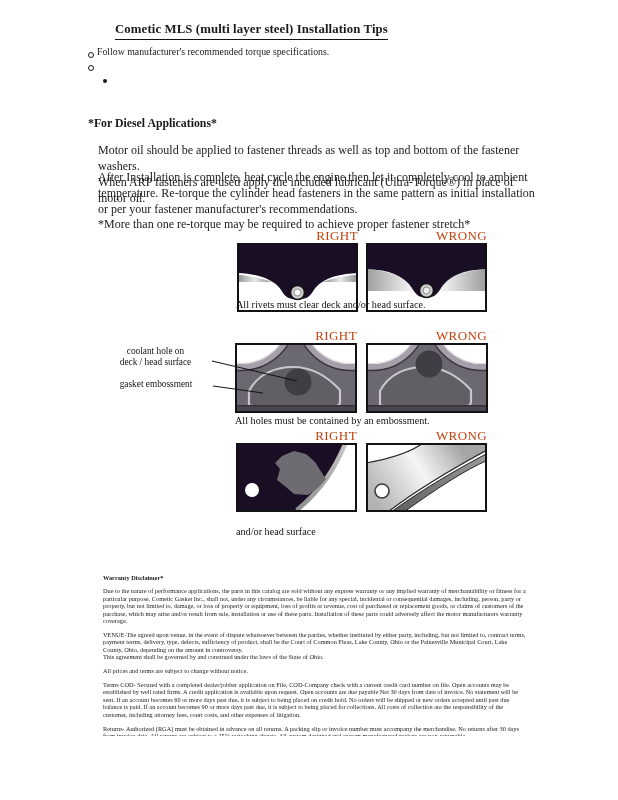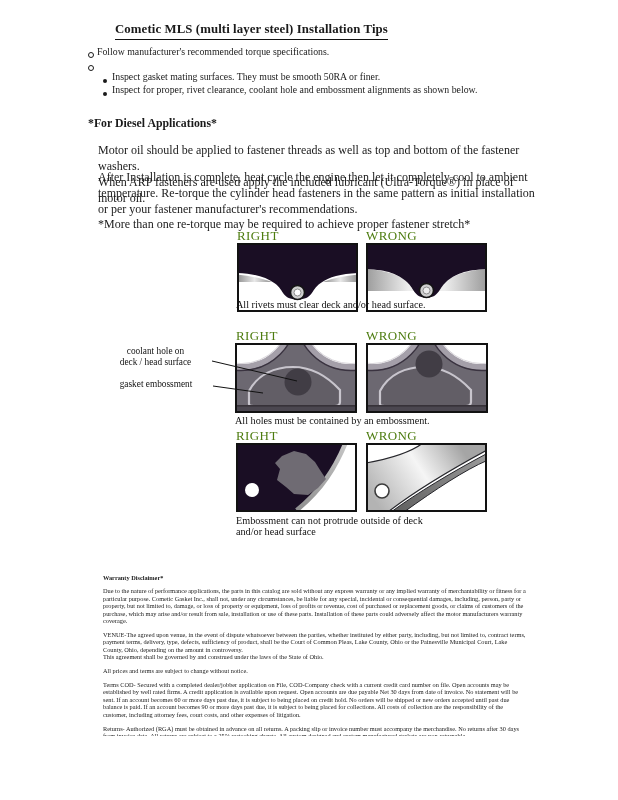--- a/index.html
+++ b/index.html
@@ -9,21 +9,21 @@
          letter-spacing:0.1px;border-bottom:1.6px solid #111;padding-bottom:2px;display:inline-block;}
   .bullets{position:absolute;left:88px;top:46px;width:450px;font-size:9.8px;line-height:12.6px;}
   .b{display:flex;align-items:center;}
   .b .mk{flex:0 0 9px;position:relative;top:3.2px;}
   .ring{display:inline-block;width:4px;height:4px;border:1px solid #1a1a1a;border-radius:50%;}
   .dot{display:inline-block;width:4px;height:4px;background:#1a1a1a;border-radius:50%;}
   .b.sub{margin-left:15px;}
   .h2{position:absolute;left:88px;top:116px;margin:0;font-size:11.8px;font-weight:bold;}
   .body{position:absolute;left:88px;margin:10px;width:446px;font-size:12px;line-height:16px;}
   .pre{white-space:pre-line;}
-  .dlabel{position:absolute;width:121px;text-align:left;font-size:13px;letter-spacing:0.4px;color:#4d7c0f;}
+  .dlabel{position:absolute;width:121px;text-align:right;font-size:13px;letter-spacing:0.4px;color:#c2410c;}
   .dbox{position:absolute;}
   .caption{position:absolute;font-size:10.2px;line-height:11px;color:#111;}
   .callout{position:absolute;font-size:9.3px;line-height:10.6px;text-align:center;color:#111;}
   .lead{position:absolute;pointer-events:none;}
   .legal{position:absolute;left:103px;top:574px;width:424px;font-size:6.3px;line-height:7.4px;color:#222;}
   .legal h3{margin:0 0 6px 0;font-size:6.3px;font-weight:bold;}
   .legal p{margin:0 0 6.5px 0;}
   .legal .tight{margin:0;}
   .footer-code{position:absolute;left:388px;top:757px;font-size:18px;letter-spacing:0.3px;color:#404040;}
 </style>
@@ -37,25 +37,20 @@
   <div class="bullets">
     <div class="b">
       <span class="mk"><span class="ring"></span></span>
       <span>Follow manufacturer's recommended torque specifications.</span>
     </div>
     <div class="b">
       <span class="mk"><span class="ring"></span></span>
     </div>
     <div class="b sub">
       <span class="mk"><span class="dot"></span></span>
-      <span>Inspect gasket mating surfaces.  They must be smooth 50RA or finer.</span>
-    </div>
-    <div class="b sub">
-      <span class="mk"><span class="dot"></span></span>
-      <span>Inspect for proper, rivet clearance, coolant hole and embossment alignments as shown below.</span>
     </div>
   </div>
 
   <h2 class="h2">*For Diesel Applications*</h2>
   <p class="body pre" style="top:132px">Motor oil should be applied to fastener threads as well as top and bottom of the fastener washers.
 When ARP fasteners are used apply the included lubricant (Ultra-Torque®) in place of motor oil.</p>
   <p class="body pre" style="top:159px">After Installation is complete, heat cycle the engine then let it completely cool to ambient
 temperature. Re-torque the cylinder head fasteners in the same pattern as initial installation
 or per your fastener manufacturer's recommendations.</p>
   <p class="body" style="top:206px">*More than one re-torque may be required to achieve proper fastener stretch*</p>
@@ -177,21 +172,20 @@
           <stop offset="1" stop-color="#9b9b9b"></stop>
       </linearGradient>
     </defs>
     <rect width="121" height="69" fill="#ffffff"></rect>
     <path d="M0,20 C28,15 45,9 57,0 L121,0 L121,7 C86,26 50,47 22,69 L0,69 Z" fill="url(#lb3)" stroke="#26262b" stroke-width="1.2"></path>
     <path d="M121,10.5 C86,29 51,50 25,69 L38,69 C70,46 99,27 121,17.5 Z" fill="url(#sb3)" stroke="#26262b" stroke-width="1"></path>
     <circle cx="16" cy="48" r="7" fill="#ffffff" stroke="#3c3c3c" stroke-width="1.6"></circle>
     <rect x="1" y="1" width="119" height="67" fill="none" stroke="#121212" stroke-width="2"></rect>
   </svg>
 
-  <div class="caption" style="left:236px;top:515px">Embossment can not protrude outside of deck</div>
   <div class="caption" style="left:236px;top:526px">and/or head surface</div>
 
   <div class="legal">
     <h3>Warranty Disclaimer*</h3>
     <p>Due to the nature of performance applications, the parts in this catalog are sold without any express warranty or any implied warranty of merchantability or fitness for a particular purpose.  Cometic Gasket Inc., shall not, under any circumstances, be liable for any special, incidental or consequential damages, including, person, party or property, but not limited to, damage, or loss of property or equipment, loss of profits or revenue, cost of purchased or replacement goods, or claims of customers of the purchase, which may arise and/or result from sale, installation or use of these parts.  Installation of these parts could adversely affect the motor manufacturers warranty coverage.</p>
     <p class="tight">VENUE-The agreed upon venue, in the event of dispute whatsoever between the parties, whether instituted by either party, including, but not limited to, contract terms, payment terms, delivery, type, defects, sufficiency of product, shall be the Court of Common Pleas, Lake County, Ohio or the Painesville Municipal Court, Lake County, Ohio, depending on the amount in controversy.</p>
     <p>This agreement shall be governed by and construed under the laws of the State of Ohio.</p>
     <p>All prices and terms are subject to change without notice.</p>
     <p>Terms COD- Secured with a completed dealer/jobber application on File, COD-Company check with a current credit card number on file.  Open accounts may be established by well rated firms.  A credit application is available upon request.  Open accounts are due payable Net 30 days from date of invoice.  No statement will be sent.  If an account becomes 60 or more days past due, it is subject to being placed on credit hold.  No orders will be shipped or new orders accepted until past due balance is paid.  If an account becomes 90 or more days past due, it is subject to being placed for collections.  All costs of collection are the responsibility of the customer, including attorney fees, court costs, and other expenses of litigation.</p>
     <p>Returns- Authorized (RGA) must be obtained in advance on all returns.  A packing slip or invoice number must accompany the merchandise.  No returns after 30 days from invoice date.  All returns are subject to a 25% restocking charge.  All custom designed and custom manufactured gaskets are non-returnable.</p>

